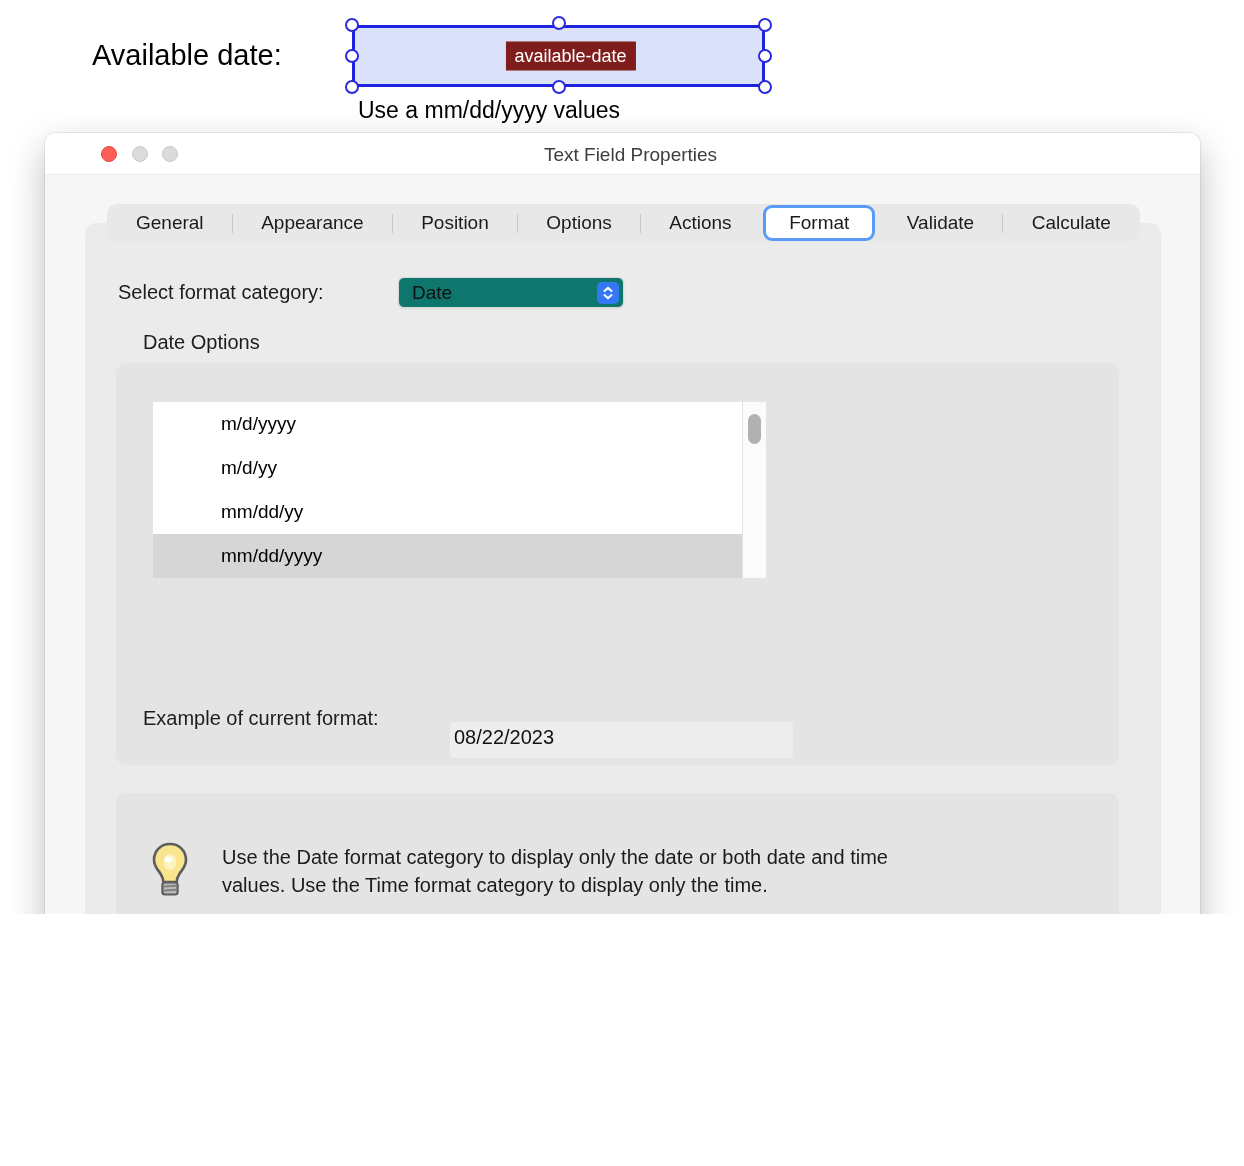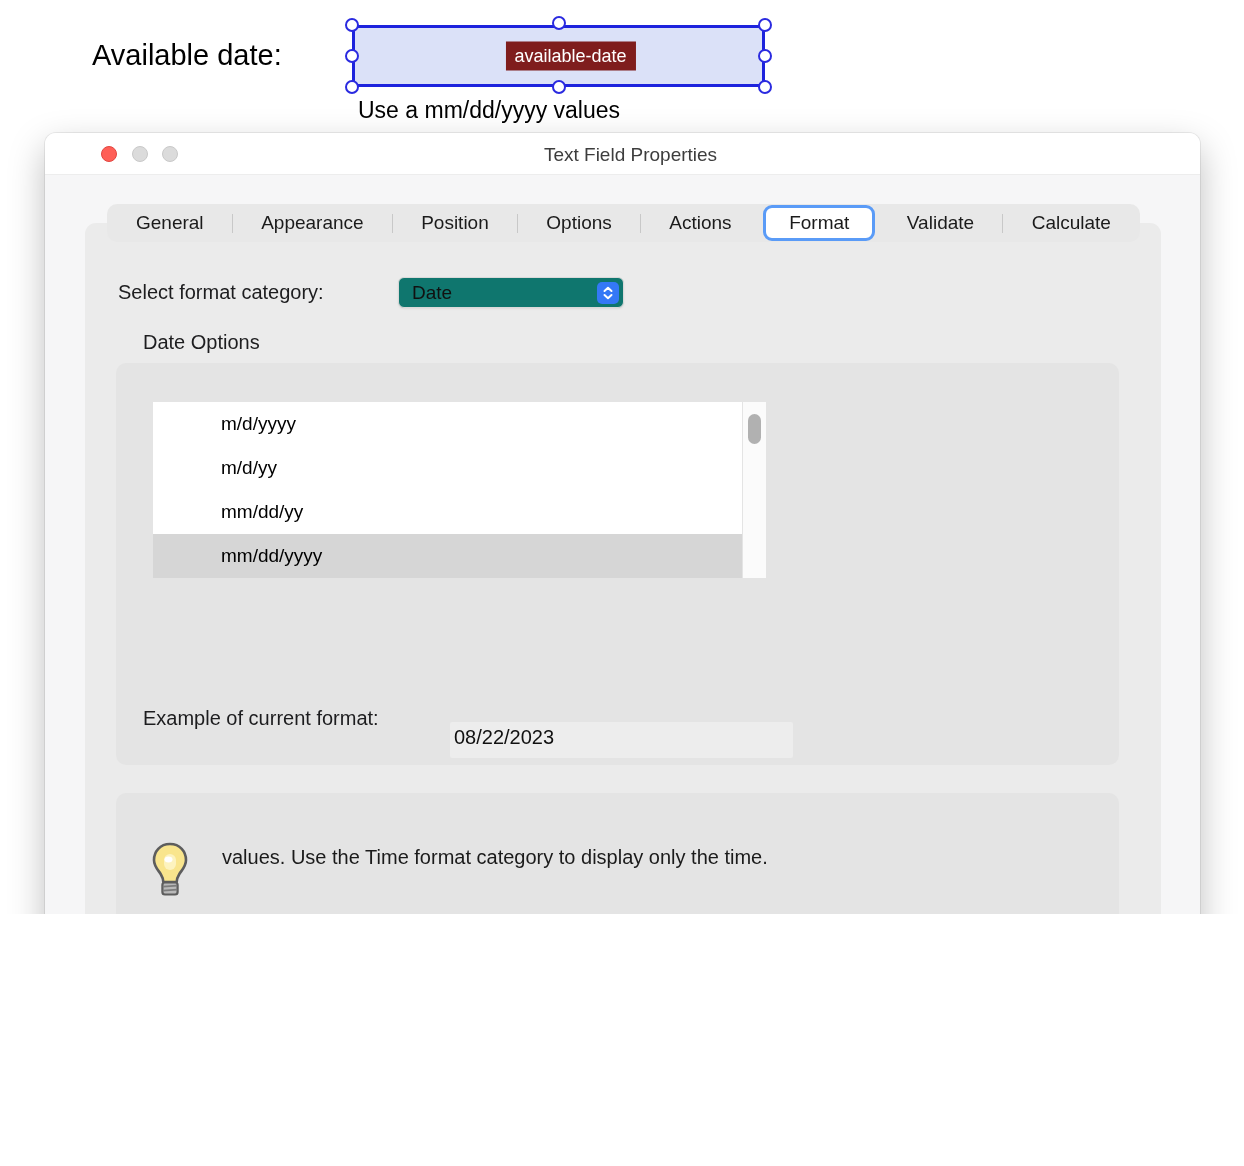--- a/index.html
+++ b/index.html
@@ -156,20 +156,21 @@
       <div class="infobox">
         <svg class="bulb" viewBox="0 0 40 58">
           <path d="M20 3 C10 3 4 10.5 4 19 c0 6.5 4.2 10 6.8 14.2 c1.8 2.9 2.4 5.4 2.5 7.8 h13.4 c.1-2.4 .7-4.9 2.5-7.8 C31.8 29 36 25.5 36 19 C36 10.5 30 3 20 3 Z" fill="#f9e58d" stroke="#5d5d5d" stroke-width="2.6" stroke-linejoin="round"></path>
           <path d="M14 19 a6 6 0 0 1 12 0 v4 a6 6 0 0 1 -12 0 Z" fill="#fdf4c4" opacity="0.9"></path>
           <ellipse cx="18.5" cy="18.5" rx="4" ry="3" fill="#ffffff"></ellipse>
           <rect x="12.4" y="41.5" width="15.2" height="12" rx="2.5" fill="#b9b9b9" stroke="#5d5d5d" stroke-width="2.2"></rect>
           <line x1="12.8" y1="45.6" x2="27.2" y2="44.6" stroke="#7c7c7c" stroke-width="1.6"></line>
           <line x1="12.8" y1="49.6" x2="27.2" y2="48.6" stroke="#7c7c7c" stroke-width="1.6"></line>
         </svg>
         <div class="infotext">
+          <span>Use the Date format category to display only the date or both date and time</span>
           <span>values. Use the Time format category to display only the time.</span>
         </div>
       </div>
     </div>
 
     <div class="tabbar">
       <div class="tab">General</div>
       <div class="tabdiv"></div>
       <div class="tab">Appearance</div>
       <div class="tabdiv"></div>

